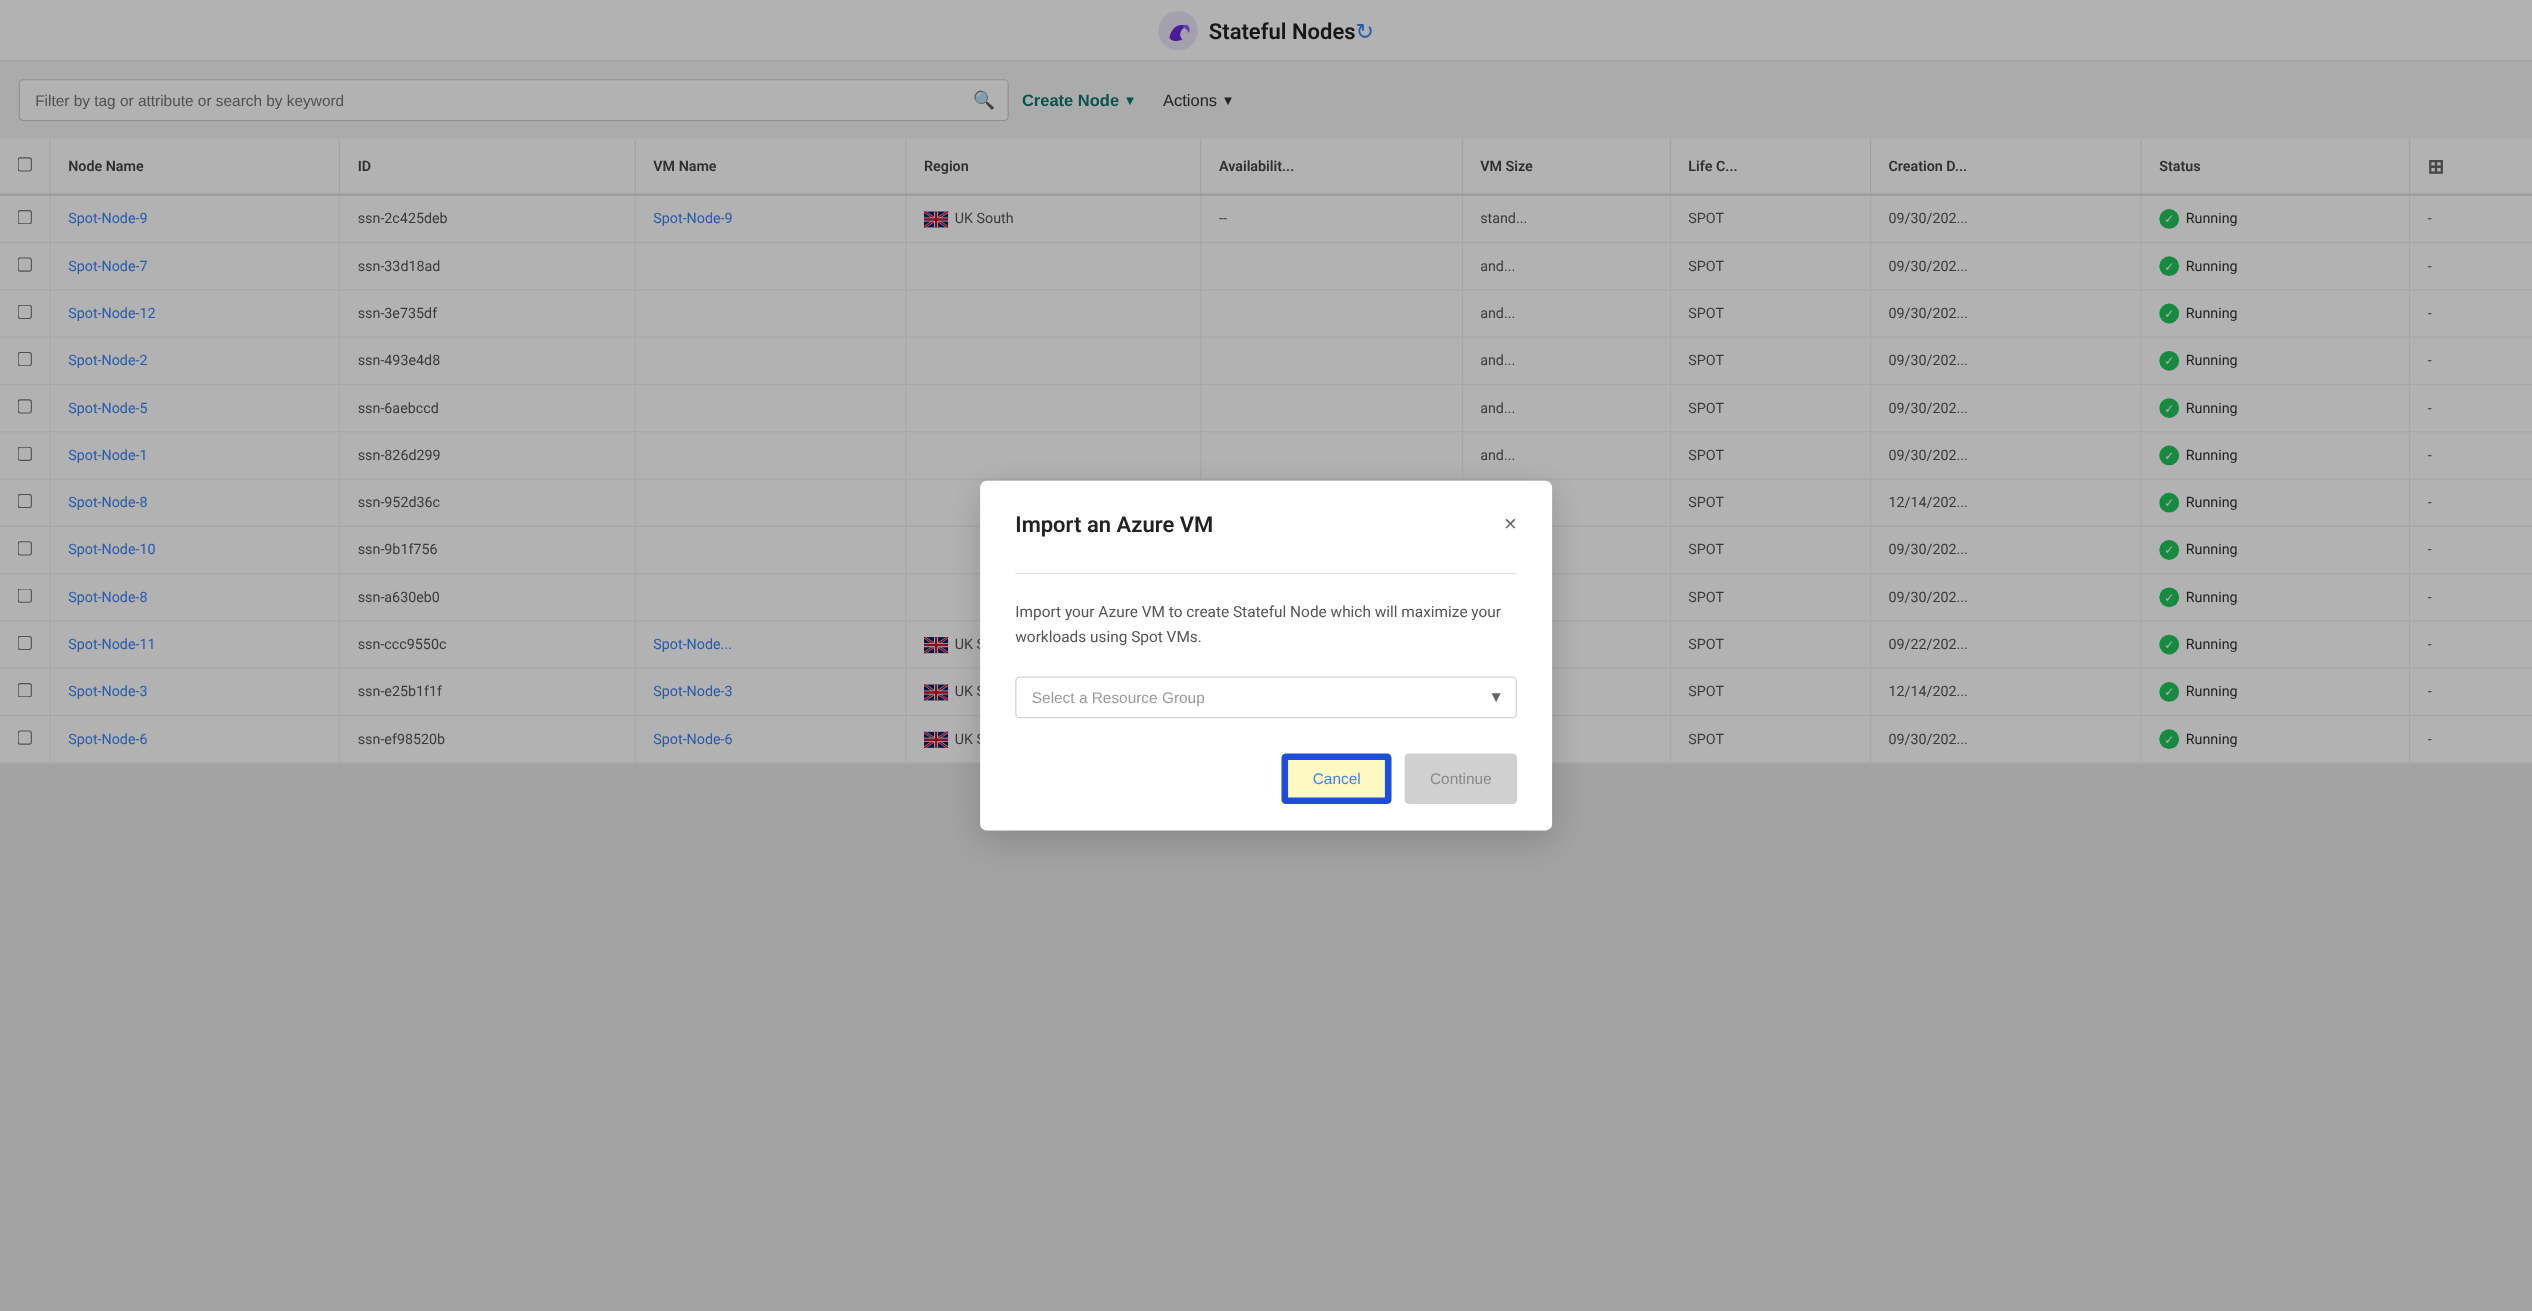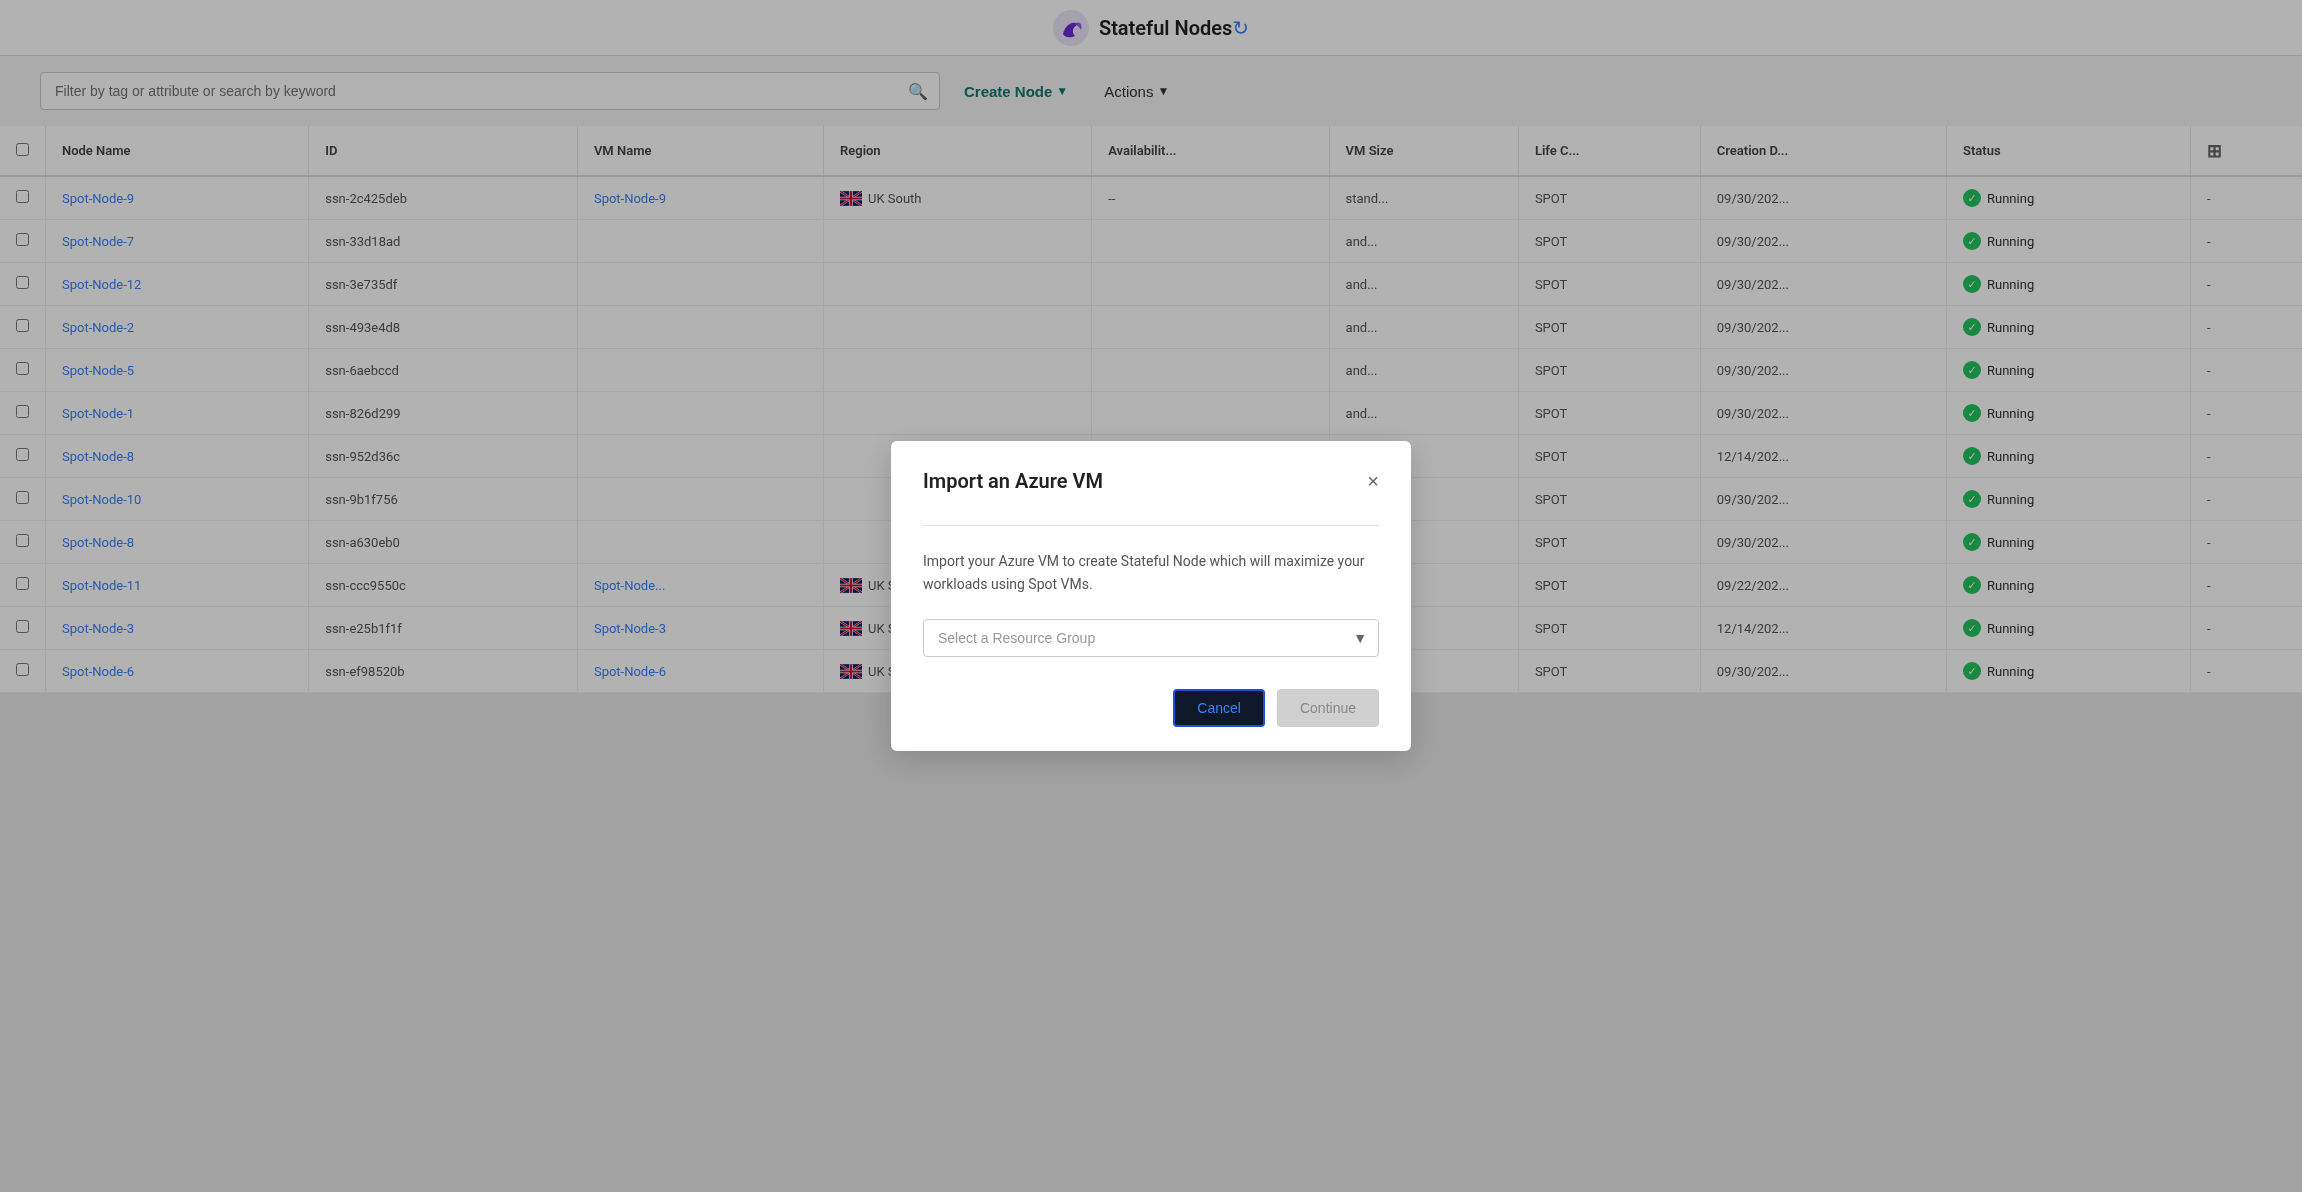--- a/index.html
+++ b/index.html
@@ -37,24 +37,23 @@
     }
     .refresh-icon {
       color: #3b82f6;
       font-size: 20px;
       cursor: pointer;
     }
 
     
     .toolbar {
       background: #f5f5f5;
-      padding: 16px 40px;
-      display: flex;
-      align-items: center;
-      gap: 12px;
+      padding: 16px 17px;
+      display: flex;
+      align-items: center;
     }
     .search-bar {
       flex: 1;
       max-width: 900px;
       position: relative;
     }
     .search-bar input {
       width: 100%;
       padding: 10px 40px 10px 14px;
       border: 1px solid #ccc;
@@ -245,22 +244,22 @@
       font-size: 14px;
       pointer-events: none;
     }
     .modal-footer {
       display: flex;
       justify-content: flex-end;
       gap: 12px;
     }
     .btn-cancel {
       padding: 9px 22px;
-      border: 2px solid #1d4ed8;
-      background: #0f172a;
+      border: 6px solid #1d4ed8;
+      background: #fef9c3;
       color: #3b82f6;
       border-radius: 4px;
       font-size: 14px;
       font-weight: 500;
       cursor: pointer;
     }
     .btn-continue {
       padding: 9px 22px;
       border: 1px solid #ccc;
       background: #d0d0d0;

